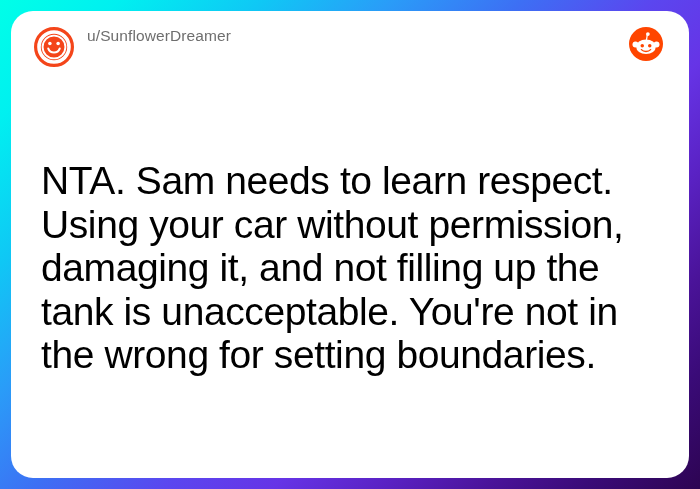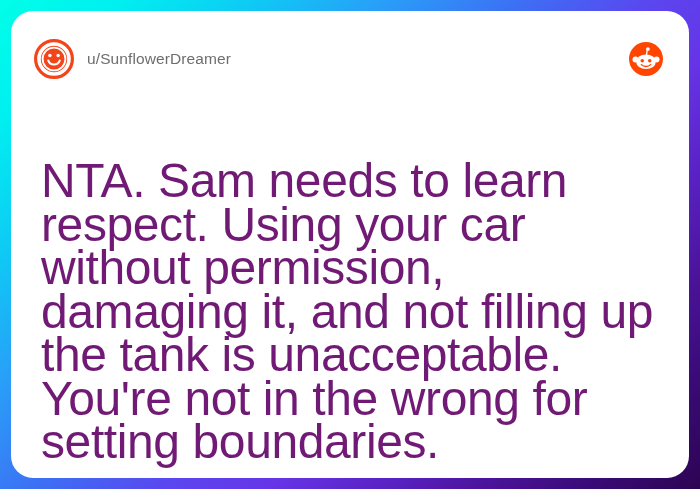--- a/index.html
+++ b/index.html
@@ -51,23 +51,22 @@
   }
 
   
   .header {
     position: absolute;
     left: 0;
     top: 0;
     width: 100%;
     height: 92px;
     box-sizing: border-box;
-    padding: 4px 26px 0 23px;
+    padding: 16px 26px 0 23px;
     display: flex;
-    align-items: center;
   }
 
   .avatar {
     width: 40px;
     height: 40px;
     flex: 0 0 40px;
     display: block;
   }
 
   .username {
@@ -87,23 +86,23 @@
     flex: 0 0 34px;
     display: block;
   }
 
   
   .body-text {
     position: absolute;
     left: 30px;
     top: 148px;
     width: 620px;
-    font-size: 48px;
+    font-size: 39px;
     line-height: 43.5px;
-    color: #701a75;
+    color: #000000;
     letter-spacing: -0.4px;
     font-weight: 400;
     white-space: pre-wrap;
     word-break: normal;
   }
 </style>
 </head>
 <body>
 
 <div id="backdrop">

